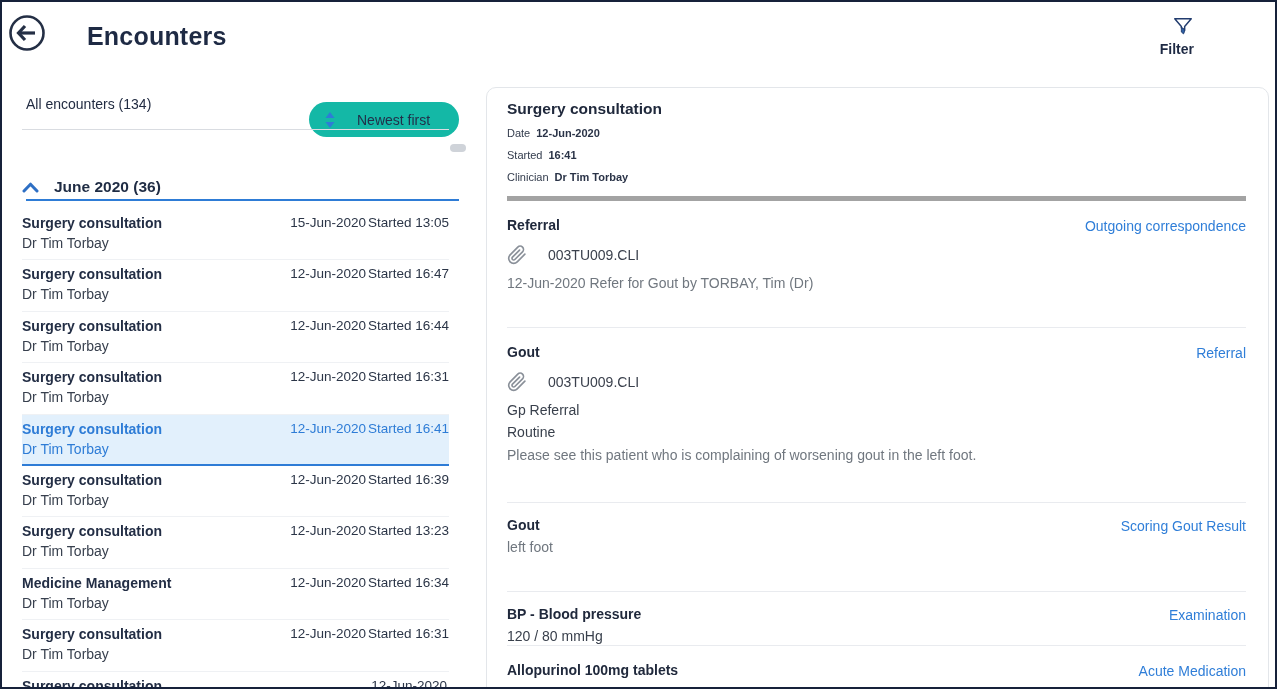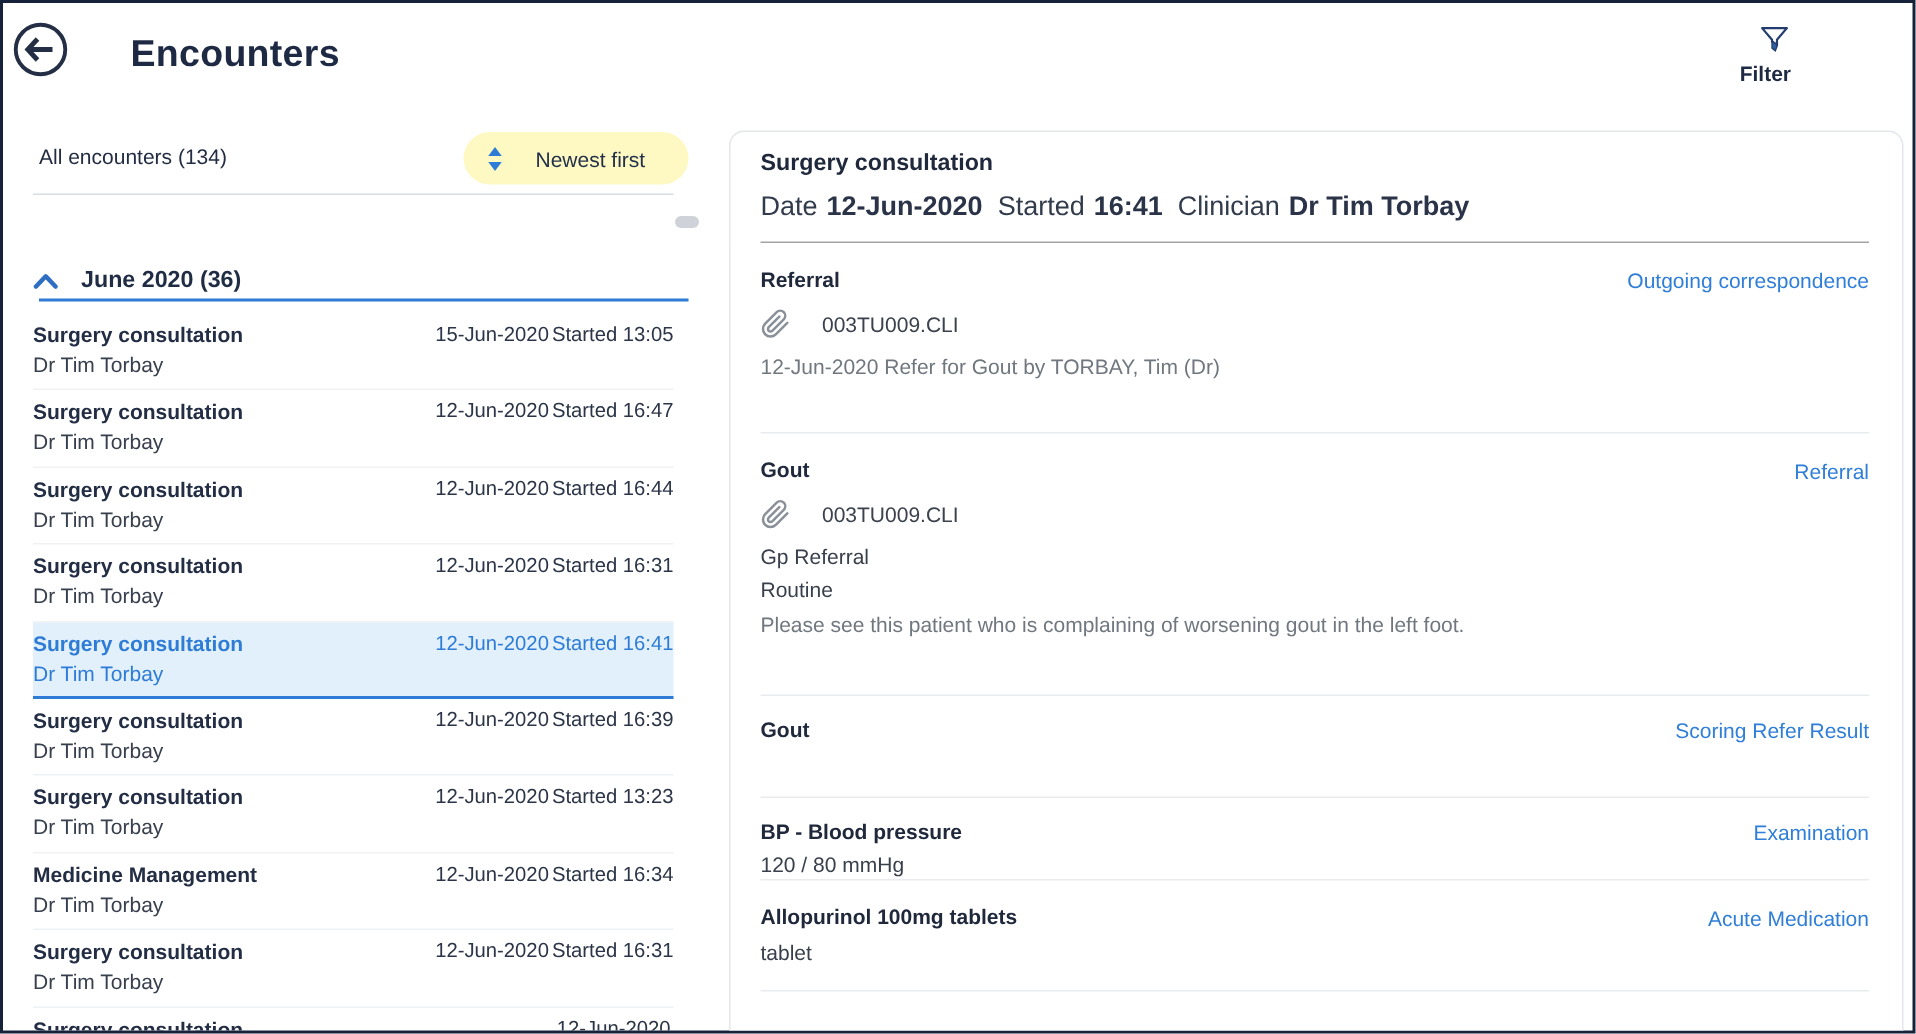--- a/index.html
+++ b/index.html
@@ -26,22 +26,22 @@
     display:flex; flex-direction:column; align-items:flex-end; gap:3px;
     background:transparent; border:none; cursor:pointer;
   }
   .filter-btn .lbl { font-size:14px; font-weight:bold; color:#1e2a44; }
 
   
   .left-panel { position:absolute; left:0; top:84px; width:466px; height:605px; }
 
   .lp-head { position:absolute; left:24px; top:10px; font-size:14px; color:#222c42; }
   .sort-pill {
-    position:absolute; left:307px; top:2px; width:150px; height:35px;
-    background:#fef9c3; border:none; border-radius:18px; cursor:pointer;
+    position:absolute; left:307px; top:16px; width:150px; height:35px;
+    background:#14b8a6; border:none; border-radius:18px; cursor:pointer;
     display:flex; align-items:center; gap:22px; padding-left:16px;
   }
   .sort-pill .lbl { font-size:14px; color:#22304a; }
   .lp-divider { position:absolute; left:20px; top:43px; width:427px; height:1px; background:#d9dce1; }
   .scroll-thumb { position:absolute; left:448px; top:58px; width:16px; height:8px; background:#cfd3d9; border-radius:4px; cursor:pointer; }
 
   .group-header {
     position:absolute; left:20px; top:86px; width:437px; height:30px;
     display:flex; align-items:center; gap:15px; cursor:pointer;
     background:transparent; border:none;
@@ -64,21 +64,21 @@
   .row.selected .t, .row.selected .s, .row.selected .d { color:#2e7cd6; }
 
   
   .card {
     position:absolute; left:484px; top:85px; width:783px; height:640px;
     background:#ffffff; border:1px solid #e3e6ea; border-radius:10px;
     padding:12px 22px 0 20px;
   }
   .card-title { font-size:15.5px; font-weight:bold; color:#20293c; }
   .meta { display:flex; gap:10px; margin-top:9px; padding-bottom:13px;
-          border-bottom:1px solid #a3a3a3; font-size:18px; color:#323b4c; }
+          border-bottom:5px solid #a3a3a3; font-size:11px; color:#323b4c;flex-direction:column; }
   .meta .pair { display:flex; gap:6px; align-items:baseline; }
   .meta .v { font-weight:bold; color:#2a3347; }
 
   .section { border-bottom:1px solid #e9ebef; }
   .sec-head { display:flex; justify-content:space-between; align-items:flex-start; }
   .sec-title { font-size:14px; font-weight:bold; color:#20293c; }
   .sec-link {
     font-size:14px; color:#2f7ed8; background:none; border:none; cursor:pointer;
     max-width:170px; text-align:right; line-height:19px;
   }
@@ -296,22 +296,23 @@
         <span class="fn">003TU009.CLI</span>
       </div>
       <div class="line first">Gp Referral</div>
       <div class="line">Routine</div>
       <div class="line muted">Please see this patient who is complaining of worsening gout in the left foot.</div>
     </div>
 
     <div class="section pt14 pb36">
       <div class="sec-head">
         <span class="sec-title">Gout</span>
-        <button class="sec-link">Scoring Refer Result</button>
-      </div>
+        <button class="sec-link">Scoring Gout Result</button>
+      </div>
+      <div class="line muted" style="margin-top:2px;">left foot</div>
     </div>
 
     <div class="section pt14 pb12">
       <div class="sec-head">
         <span class="sec-title">BP - Blood pressure</span>
         <button class="sec-link">Examination</button>
       </div>
       <div class="line" style="margin-top:2px;">120 / 80 mmHg</div>
     </div>
 

